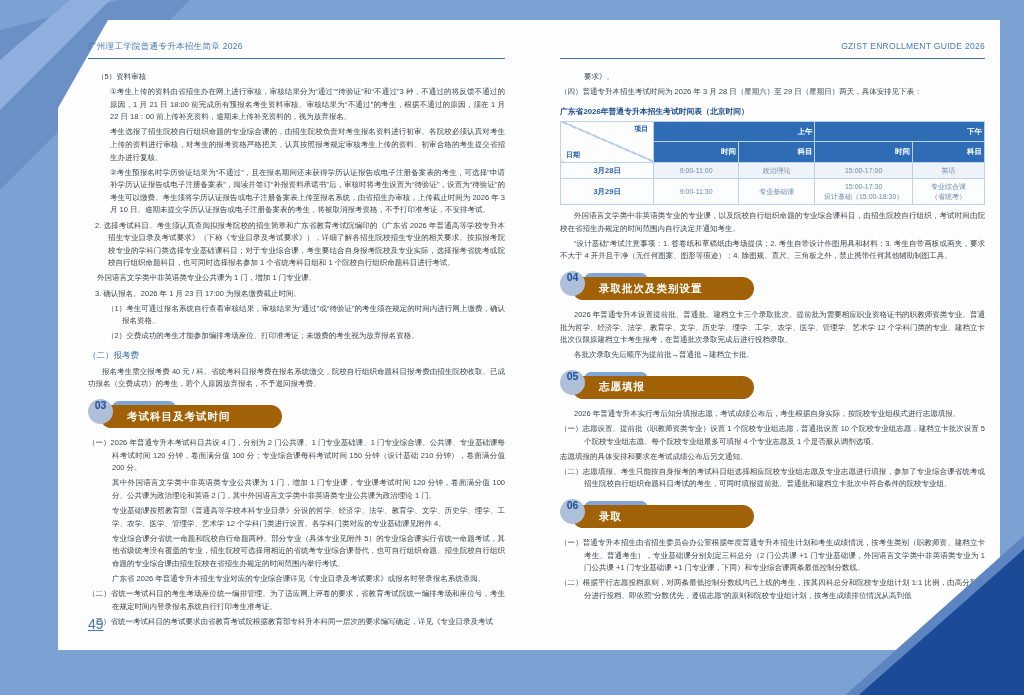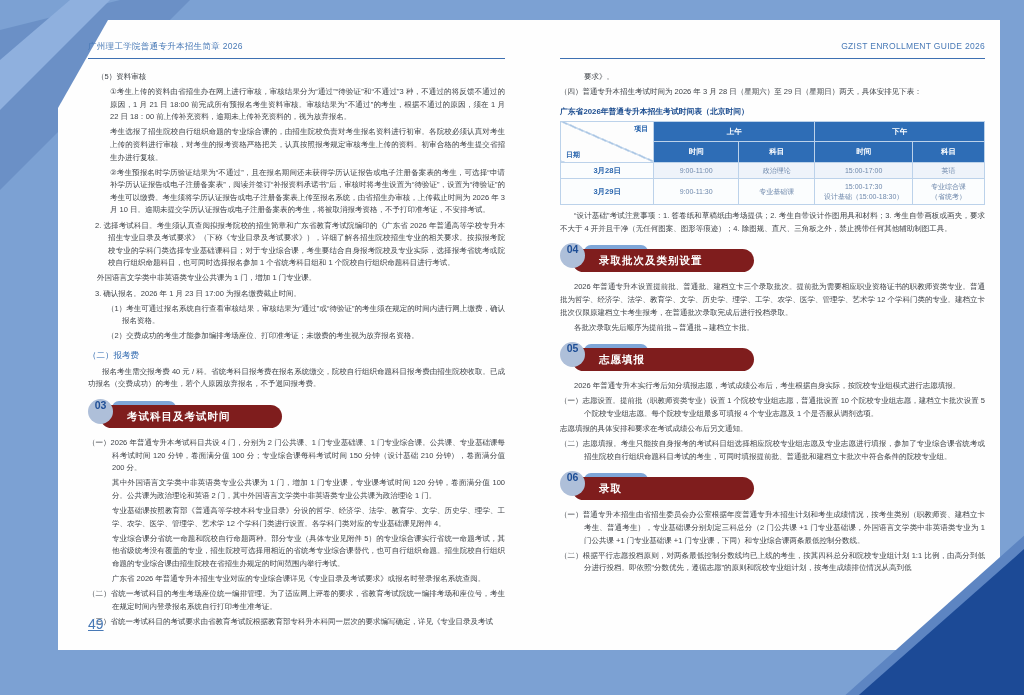--- a/index.html
+++ b/index.html
@@ -63,37 +63,37 @@
   .table-title  { color:#1b4c8f; font-weight:bold; font-size:7.8px; margin:7px 0 4px; }
 
   
   .badge { position:relative; height:30px; margin:9px 0 7px; }
   .badge-tab {
     position:absolute; left:24px; top:1px; width:64px; height:14px;
     border-radius:7px; background:#7ea6d8;
   }
   .badge-pill {
     position:absolute; left:12px; top:5px; height:23px; min-width:182px;
-    border-radius:13px; background:#7f1d1d; color:#ffffff;
+    border-radius:13px; background:#a16207; color:#ffffff;
     font-weight:bold; font-size:10.5px; letter-spacing:1px;
     display:flex; align-items:center; padding:0 18px 0 27px; box-sizing:border-box;
   }
   .badge-num {
     position:absolute; left:0; top:-1px; width:25px; height:25px; border-radius:50%;
     background:#aebfd9; color:#1e4e96; font-weight:bold; font-size:10.5px;
     display:flex; justify-content:center;
   }
 
   
   table.exam { width:100%; border-collapse:collapse; table-layout:fixed; margin:2px 0 5px; }
   table.exam th, table.exam td {
     border:1px solid #bcd2ea; font-size:7px; text-align:center;
     padding:3px 2px; white-space:pre-line; line-height:9.5px;
   }
-  table.exam .hdr { background:#2e6db6; color:#ffffff; font-weight:bold; font-size:7.5px; }
+  table.exam .hdr { background:#2e6db6; color:#ffffff; font-weight:bold; font-size:7.5px;text-align:right; }
   table.exam .diag {
     position:relative; background:#fdfdfd; height:34px;
     background-image:linear-gradient(to top right, transparent 49.2%, #8fb4dc 49.2%, #8fb4dc 50.8%, transparent 50.8%);
   }
   .diag-top    { position:absolute; top:2px; right:5px;  color:#2b66ae; font-weight:bold; font-size:7px; }
   .diag-bottom { position:absolute; bottom:2px; left:5px; color:#2b66ae; font-weight:bold; font-size:7px; }
   table.exam .datecell { color:#2b66ae; font-weight:bold; background:#fbfdfe; font-size:7.5px; }
   table.exam td { color:#6e88ab; }
   table.exam tr.r0 td { background:#eef3fa; }
   table.exam tr.r1 td { background:#fbfdfe; }
@@ -203,20 +203,21 @@
             <td>9:00-11:30</td>
             <td>专业基础课</td>
             <td>15:00-17:30
 设计基础（15:00-18:30）</td>
             <td>专业综合课
 （省统考）</td>
           </tr>
         </tbody>
       </table>
 
+      <div class="p fi">外国语言文学类中非英语类专业的专业课，以及院校自行组织命题的专业综合课科目，由招生院校自行组织，考试时间由院校在省招生办规定的时间范围内自行决定并通知考生。</div>
       <div class="p fi">“设计基础”考试注意事项：1. 答卷纸和草稿纸由考场提供；2. 考生自带设计作图用具和材料；3. 考生自带画板或画夹，要求不大于 4 开并且干净（无任何图案、图形等痕迹）；4. 除图规、直尺、三角板之外，禁止携带任何其他辅助制图工具。</div>
 
       <div class="badge">
         <div class="badge-tab"></div>
         <div class="badge-pill">
           <span>录取批次及类别设置</span>
         </div>
         <div class="badge-num">
           <span>04</span>
         </div>

